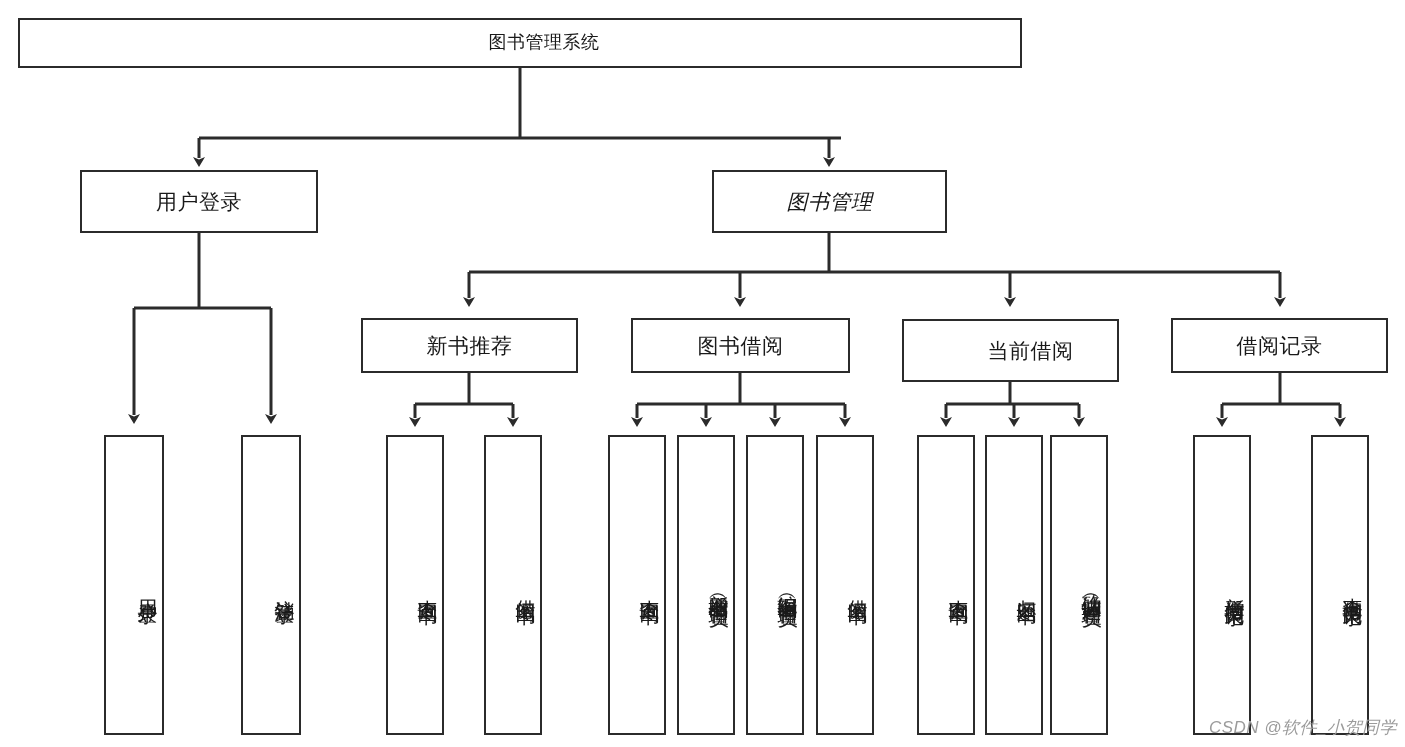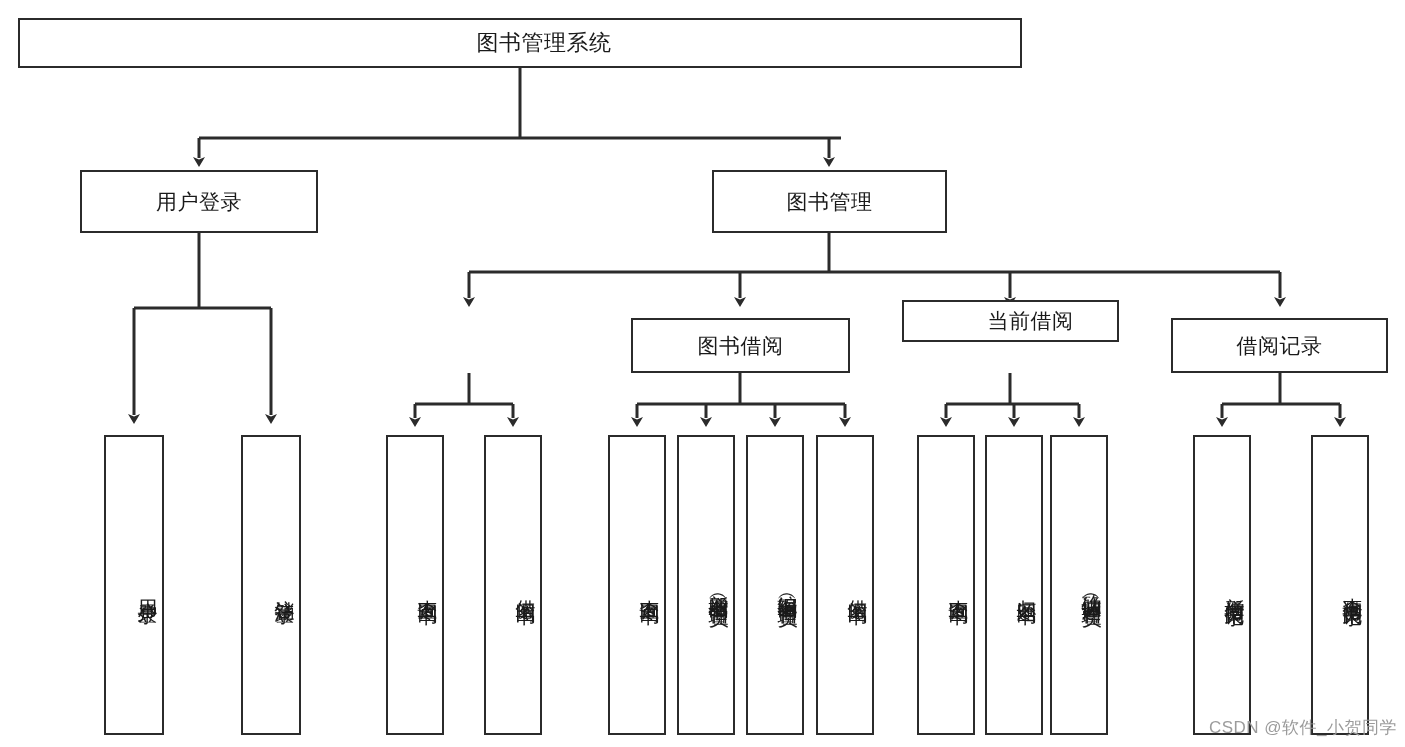--- a/index.html
+++ b/index.html
@@ -35,21 +35,21 @@
     color: #1a1a1a;
     z-index: 2;
   }
   .node-h {
     font-size: 21px;
     letter-spacing: 0.5px;
     line-height: 1.2;
     white-space: nowrap;
   }
   .node-root {
-    font-size: 22px;
+    font-size: 18px;
     padding-left: 48px;
   }
   .node-v {
     font-size: 20px;
     writing-mode: vertical-rl;
     text-orientation: upright;
     line-height: 1.45;
     letter-spacing: 2px;
     padding-top: 6px;
     align-items: flex-start;
@@ -62,20 +62,21 @@
   }
   .watermark {
     position: absolute;
     right: 8px;
     bottom: 8px;
     font-size: 17px;
     color: #9b9b9b;
     letter-spacing: 0.5px;
     z-index: 3;
     white-space: nowrap;
+    font-style: italic;
   }
 </style>
 </head>
 <body>
 
 <div id="canvas">
 
   <svg id="edges" viewBox="0 0 1405 747" xmlns="http://www.w3.org/2000/svg">
     <defs>
       <marker id="arrow" markerWidth="10" markerHeight="12" refX="1" refY="6" orient="auto" markerUnits="userSpaceOnUse">
@@ -126,28 +127,31 @@
     </g>
   </svg>
 
   <div class="node node-h node-root" style="left:18px; top:18px; width:1004px; height:50px;">
     <span>图书管理系统</span>
   </div>
 
   <div class="node node-h" style="left:80px; top:170px; width:238px; height:63px;">
     <span>用户登录</span>
   </div>
-  <div class="node node-h" style="left:712px; top:170px; width:235px; height:63px;">
+  <div class="node node-h" style="left:712px; top:170px; width:235px; height:63px;font-style:italic;">
     <span>图书管理</span>
   </div>
 
+  <div class="node node-h" style="left:361px; top:318px; width:217px; height:55px;">
+    <span>新书推荐</span>
+  </div>
   <div class="node node-h" style="left:631px; top:318px; width:219px; height:55px;text-align:center;">
     <span>图书借阅</span>
   </div>
-  <div class="node node-h" style="left:902px; top:300px; width:217px; height:42px;padding-left:40px;">
+  <div class="node node-h" style="left:902px; top:319px; width:217px; height:63px;padding-left:40px;">
     <span>当前借阅</span>
   </div>
   <div class="node node-h" style="left:1171px; top:318px; width:217px; height:55px;text-align:center;">
     <span>借阅记录</span>
   </div>
 
   <div class="node node-v" style="left:104px; top:435px; width:60px; height:300px;">
     <span class="vtext">用户登录</span>
   </div>
   <div class="node node-v" style="left:241px; top:435px; width:60px; height:300px;">

